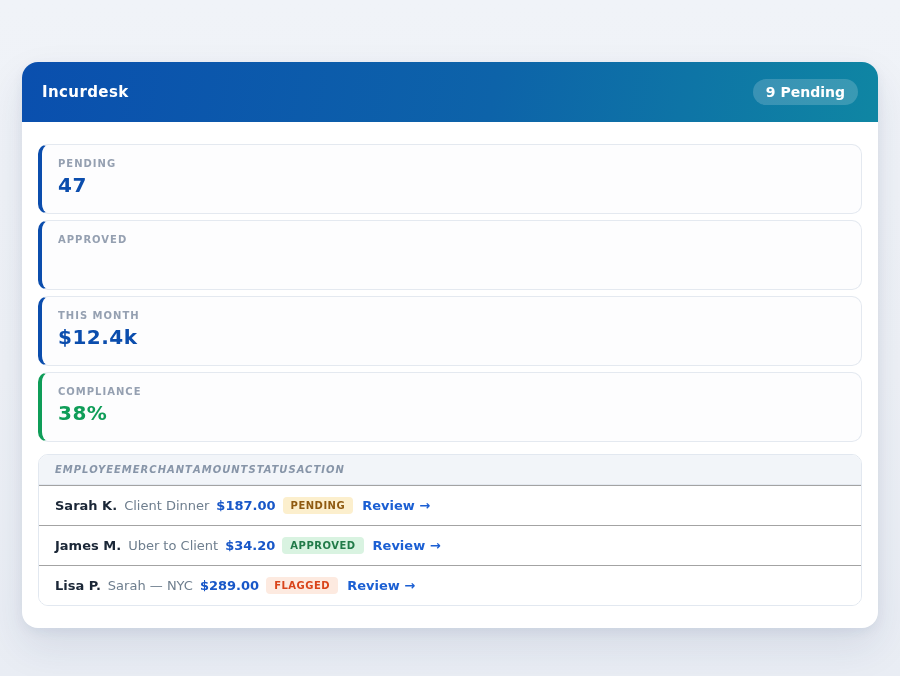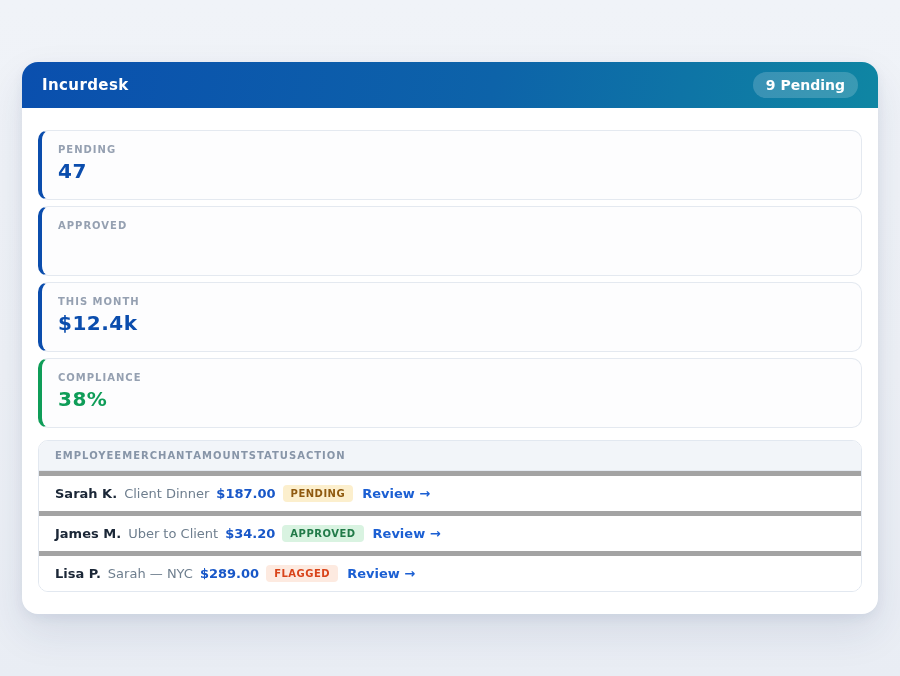--- a/index.html
+++ b/index.html
@@ -13,21 +13,21 @@
   .card {
     position: absolute;
     left: 22px; top: 62px;
     width: 856px;
     background: #ffffff;
     border-radius: 16px;
     overflow: hidden;
     box-shadow: 0 18px 40px rgba(25, 50, 95, 0.10), 0 4px 12px rgba(25, 50, 95, 0.06);
   }
   .card-header {
-    height: 46px;
+    height: 60px;
     background: linear-gradient(100deg, #0a4fae 0%, #0d63a9 55%, #0f86a3 100%);
     display: flex;
     align-items: center;
     justify-content: space-between;
     padding: 0 20px;
   }
   .app-title {
     color: #ffffff;
     font-size: 15px;
     font-weight: bold;
@@ -84,29 +84,30 @@
     display: flex;
     align-items: center;
     border-bottom: 1px solid #e4e9f0;
   }
   .table-head span {
     font-size: 10px;
     font-weight: bold;
     color: #8795a8;
     letter-spacing: 1px;
     text-transform: uppercase;
+    font-style: italic;
   }
   .table-row {
     display: flex;
     align-items: center;
     gap: 7px;
     padding: 0 16px;
     height: 40px;
     font-size: 13px;
-    border-top: 5px solid #a3a3a3;
+    border-top: 1px solid #a3a3a3;
     background: #ffffff;
   }
   .table-row:first-of-type { border-top: none; }
   .emp { color: #1b2737; font-weight: bold; }
   .merch { color: #6e7e8e; }
   .amt { color: #1857c8; font-weight: bold; }
   .badge {
     font-size: 10px;
     font-weight: bold;
     letter-spacing: 0.5px;

